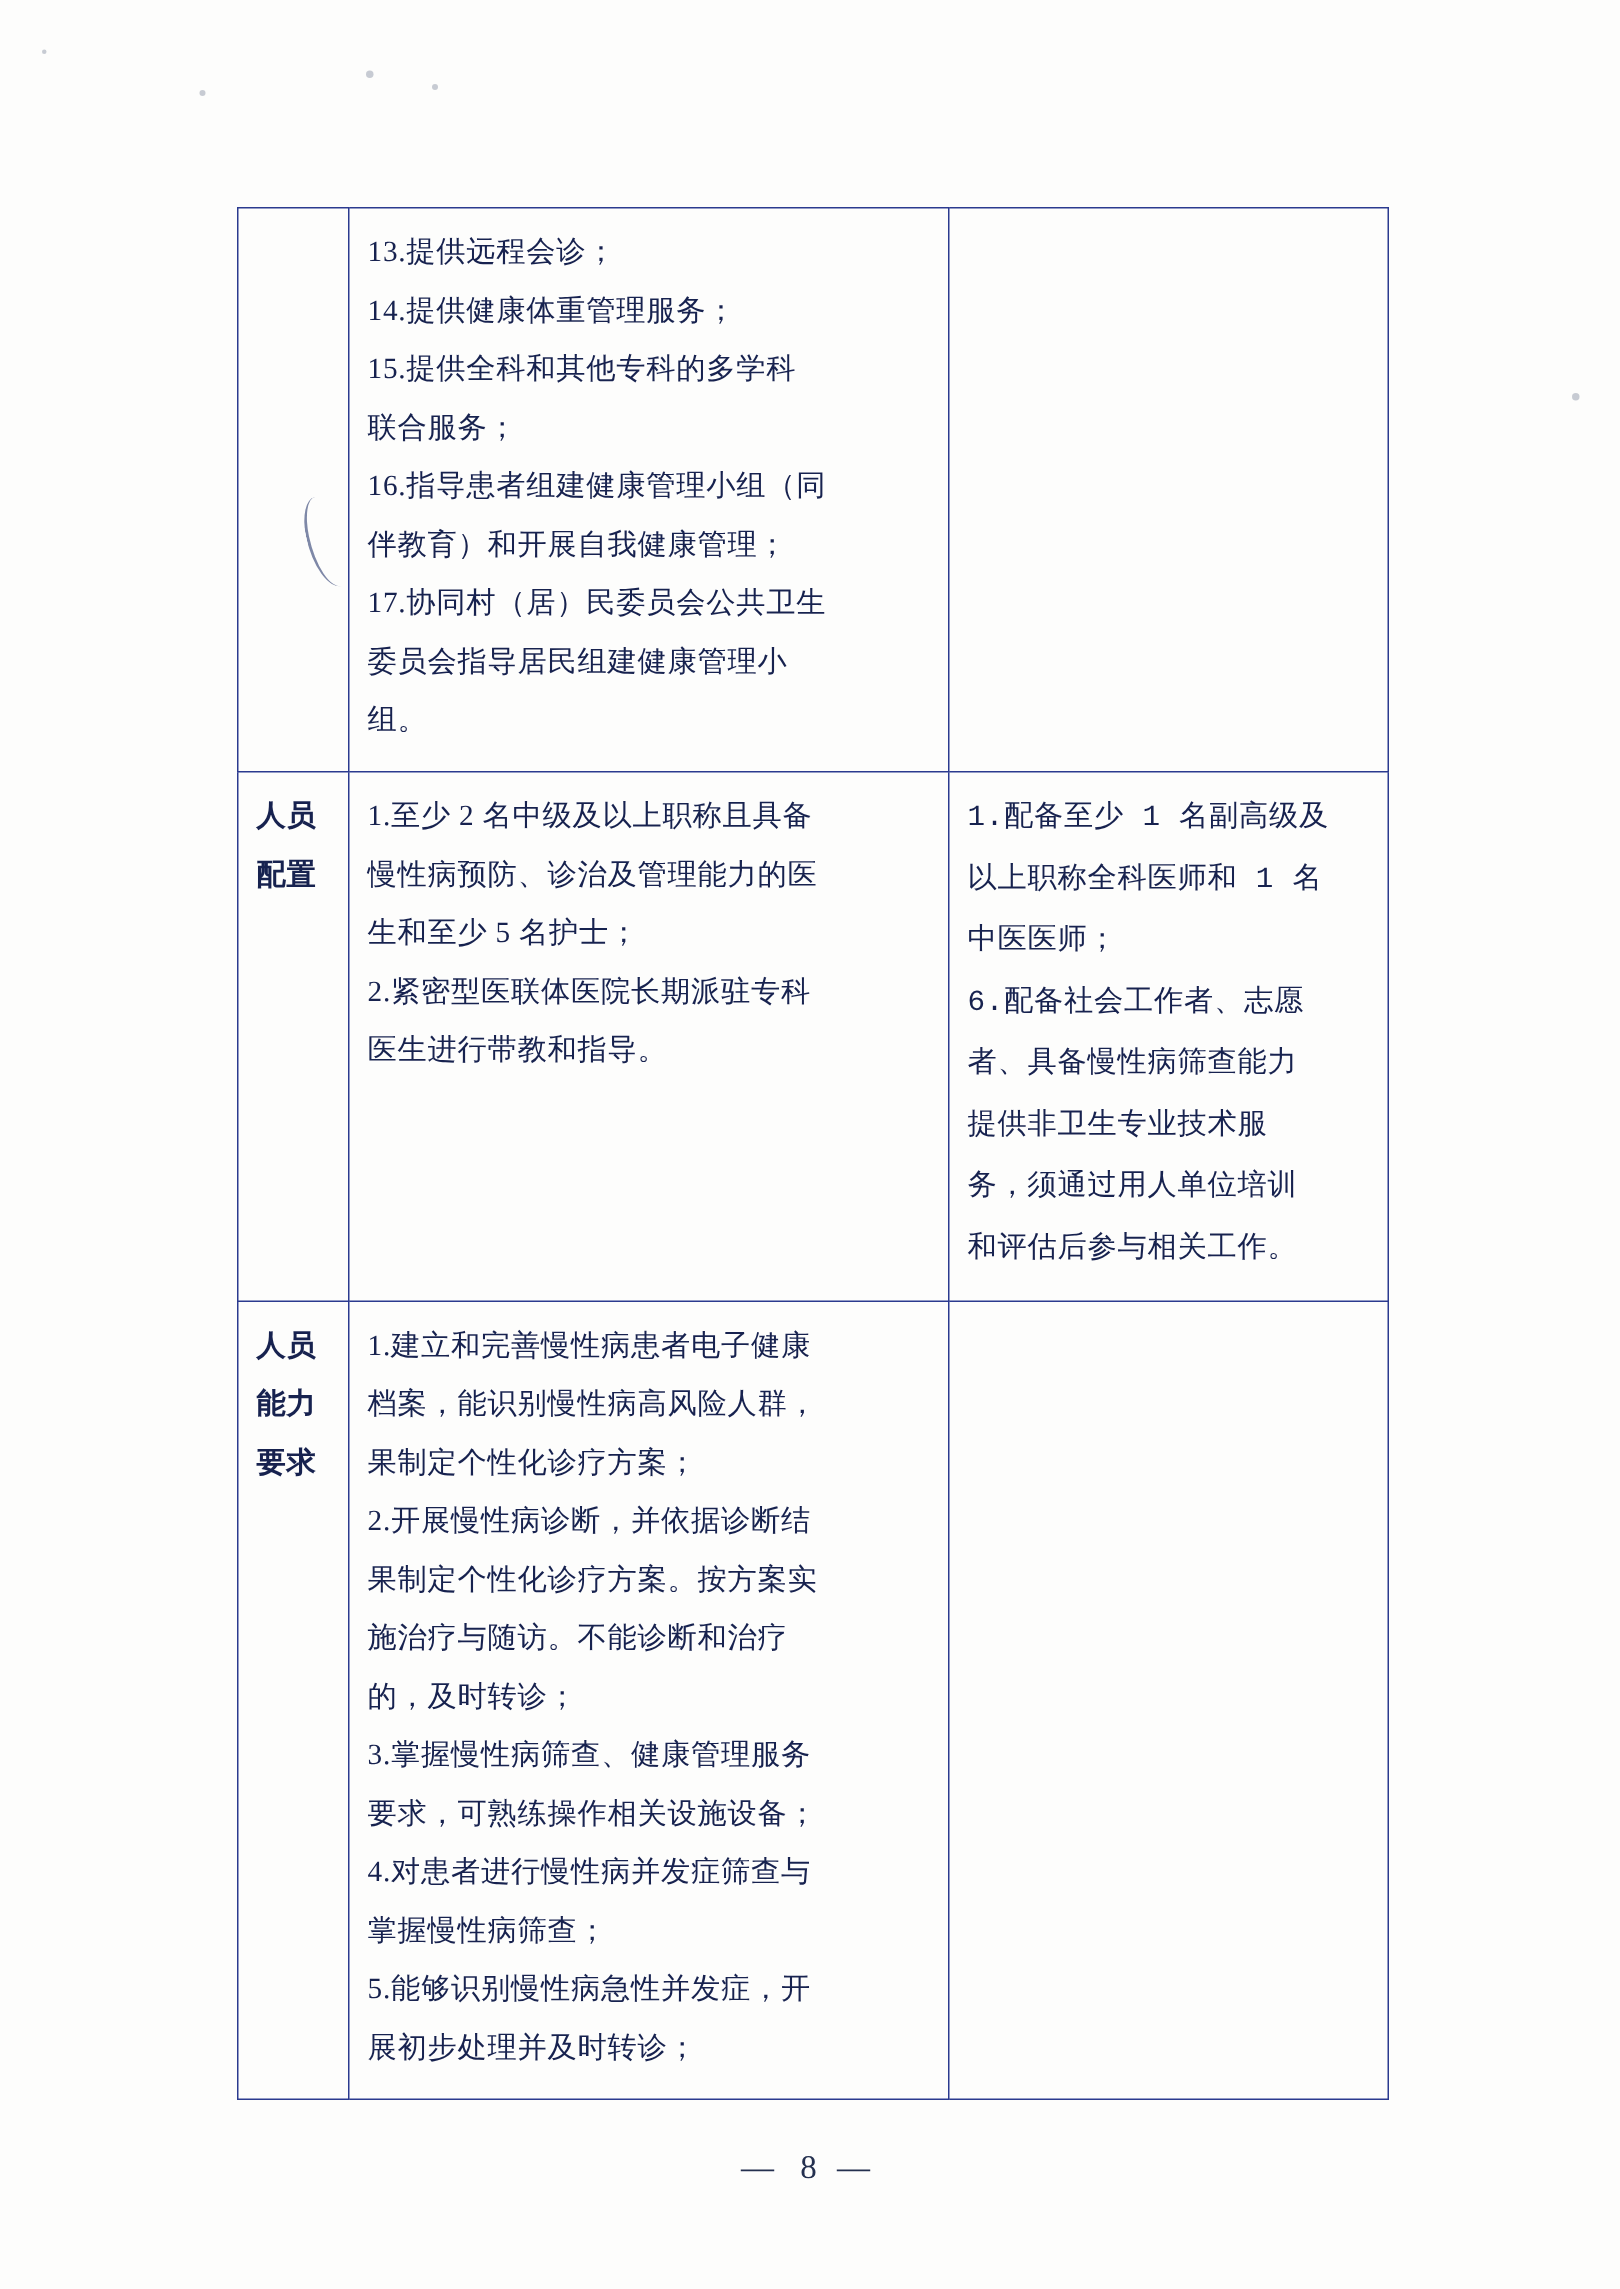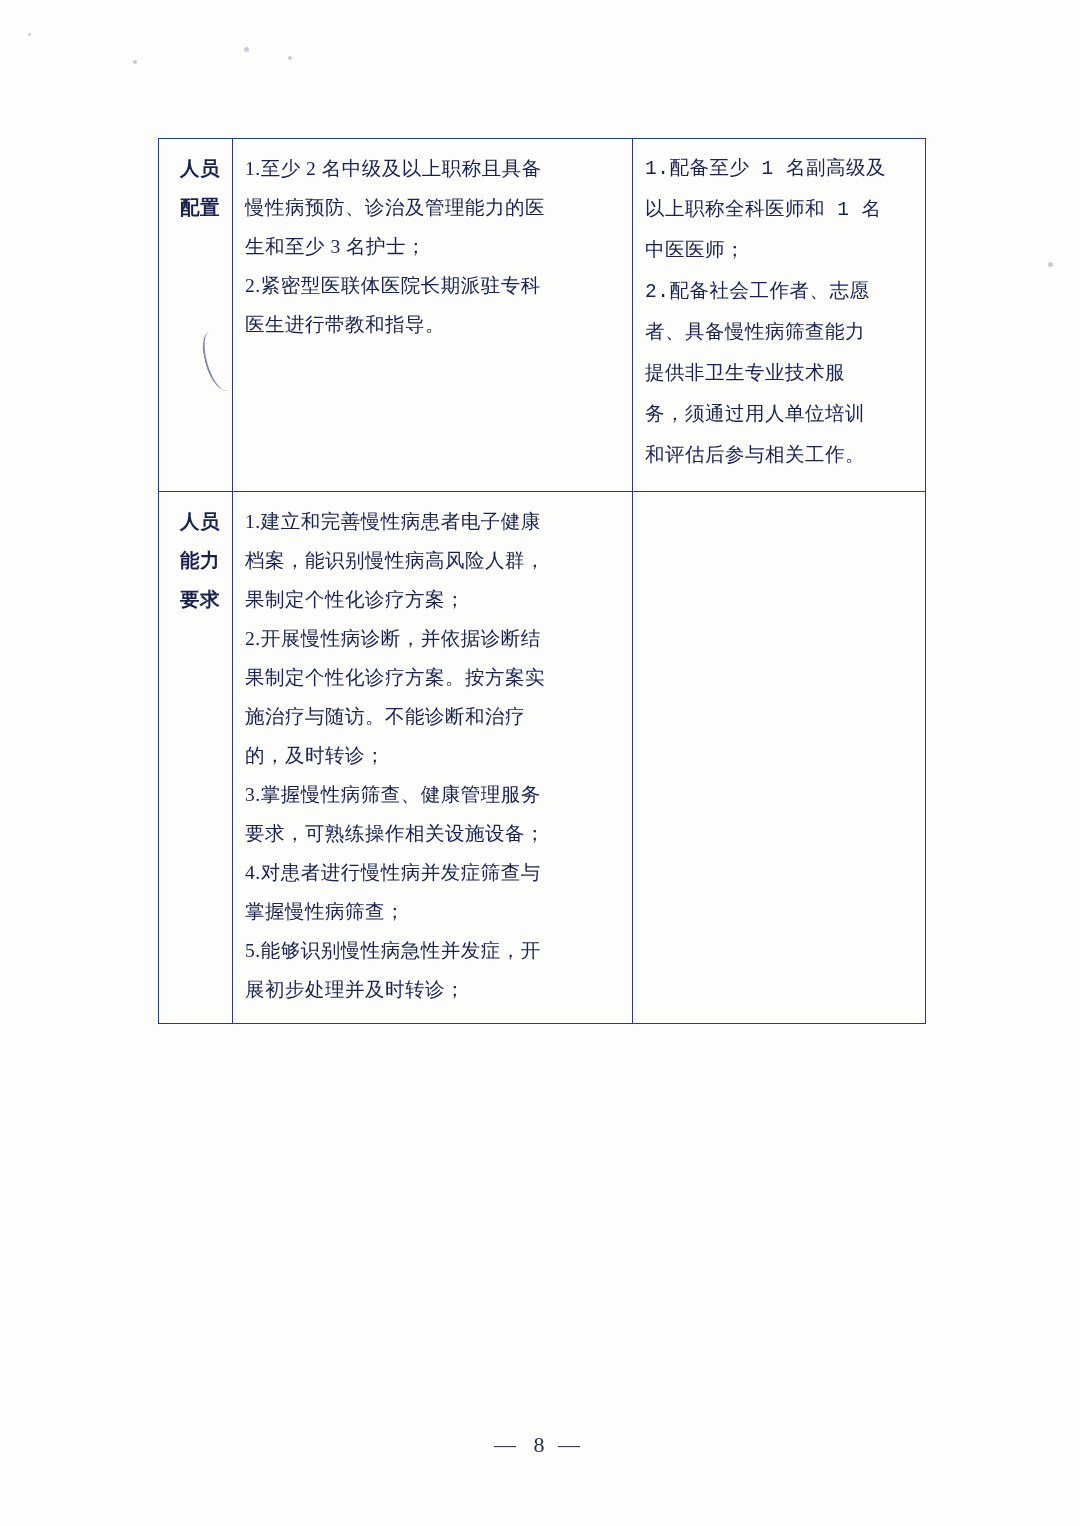--- a/index.html
+++ b/index.html
@@ -48,21 +48,21 @@
     font-size: 19.5px;
     line-height: 39px;
     letter-spacing: .5px;
     color: #17224f;
   }
   .col-label { width: 74px; }
   .col-main  { width: 400px; }
   .col-side  { width: 293px; }
 
   .label-cell {
-    text-align: right;
+    text-align: left;
     vertical-align: middle;
     padding: 0 6px;
     font-size: 19.5px;
     line-height: 41px;
     font-weight: 600;
     letter-spacing: 1px;
   }
   .label-cell span { display: block; }
 
   .cell-mid { vertical-align: middle; margin-left: 28px; }
@@ -111,38 +111,53 @@
   <div class="speck s5"></div>
 
   <table class="table">
     <colgroup>
       <col class="col-label">
       <col class="col-main">
       <col class="col-side">
     </colgroup>
     <tbody>
 
+      <tr>
+        <td class="label-cell"></td>
+        <td class="main-cell">
+          <p class="line">13.提供远程会诊；</p>
+          <p class="line">14.提供健康体重管理服务；</p>
+          <p class="line">15.提供全科和其他专科的多学科</p>
+          <p class="line">联合服务；</p>
+          <p class="line">16.指导患者组建健康管理小组（同</p>
+          <p class="line">伴教育）和开展自我健康管理；</p>
+          <p class="line">17.协同村（居）民委员会公共卫生</p>
+          <p class="line">委员会指导居民组建健康管理小</p>
+          <p class="line">组。</p>
+        </td>
+        <td class="side-cell"></td>
+      </tr>
 
       <tr>
         <td class="label-cell">
           <span>人员</span>
           <span>配置</span>
         </td>
         <td class="main-cell cell-mid">
           <p class="line">1.至少 2 名中级及以上职称且具备</p>
           <p class="line">慢性病预防、诊治及管理能力的医</p>
-          <p class="line">生和至少 3 名护士；</p>
+          <p class="line">生和至少 5 名护士；</p>
           <p class="line">2.紧密型医联体医院长期派驻专科</p>
           <p class="line">医生进行带教和指导。</p>
         </td>
         <td class="side-cell">
           <p class="line">1.配备至少 1 名副高级及</p>
           <p class="line">以上职称全科医师和 1 名</p>
           <p class="line">中医医师；</p>
-          <p class="line">2.配备社会工作者、志愿</p>
+          <p class="line">6.配备社会工作者、志愿</p>
           <p class="line">者、具备慢性病筛查能力</p>
           <p class="line">提供非卫生专业技术服</p>
           <p class="line">务，须通过用人单位培训</p>
           <p class="line">和评估后参与相关工作。</p>
         </td>
       </tr>
 
       <tr>
         <td class="label-cell">
           <span>人员</span>

